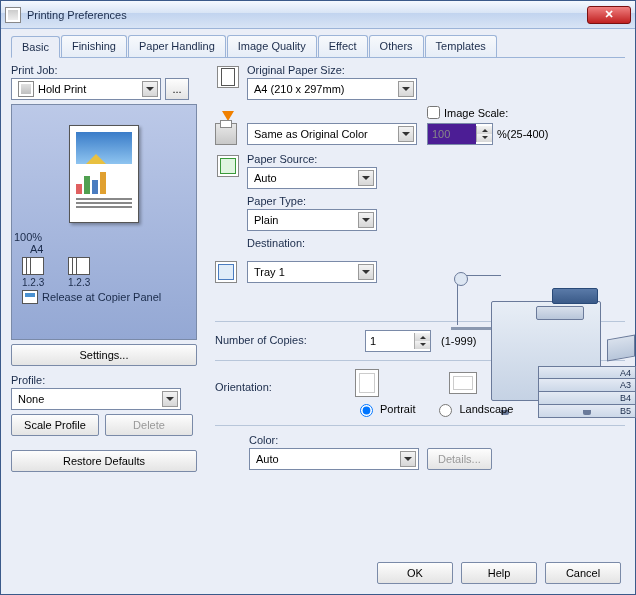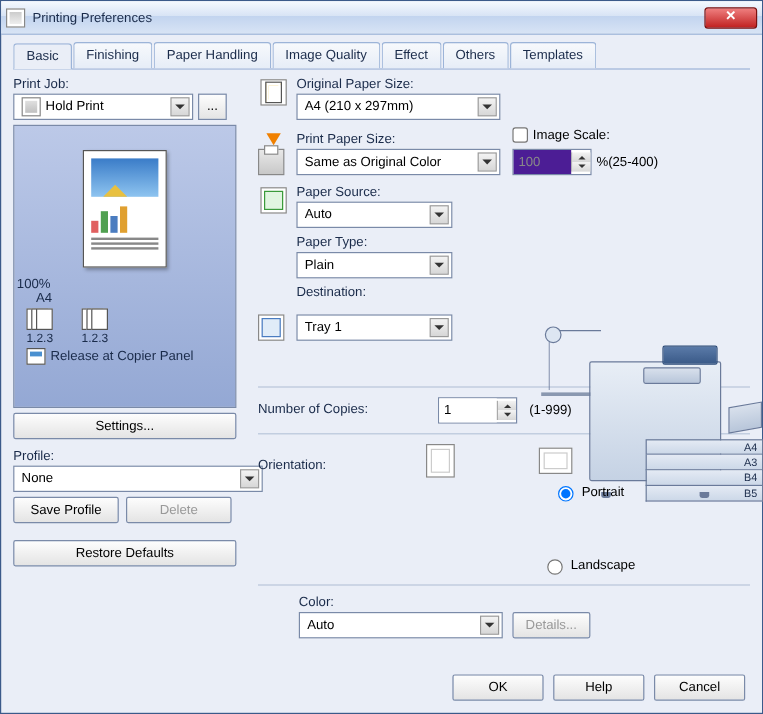--- a/index.html
+++ b/index.html
@@ -55,21 +55,21 @@
 .pv-icons .stack i:nth-child(3){left:8px;top:0;}
 .pv-icons .cap{font-size:10px;}
 .pv-rel{align-self:flex-start;margin-left:10px;display:flex;align-items:center;gap:4px;margin-top:2px;}
 .pv-rel .ric{width:16px;height:14px;border:1px solid #555;background:#fff;position:relative;}
 .pv-rel .ric::after{content:"";position:absolute;left:2px;top:2px;right:2px;height:4px;background:#4a90d0;}
 
 .btn { height:22px; border:1px solid #7a8aa8; background:linear-gradient(#fdfdfd,#e4e4e4); padding:0 10px; cursor:pointer; border-radius:2px;}
 .btn[disabled]{color:#999;cursor:default;}
 .widebtn{ width:186px; display:block; text-align:center; margin-top:4px;}
 
-.profilecombo{ width:208px;}
+.profilecombo{ width:170px;}
 .profbtns{display:flex;gap:6px;margin-top:4px;}
 .profbtns .btn{flex:0 0 auto; width:88px;}
 
 .iconcell{width:26px;display:flex;justify-content:center;padding-top:2px;}
 .rrow{display:flex;align-items:flex-start;gap:6px;margin-bottom:6px;}
 .rrow .body{flex:1;}
 .sizecombo{width:170px;}
 .printcombo{width:170px;}
 .srccombo{width:130px;}
 
@@ -117,21 +117,21 @@
 .copier .tray:first-child{border-top:1px solid #6a7a9a;}
 .copier .foot{position:absolute;left:50px;bottom:-4px;width:90px;height:5px;display:flex;justify-content:space-between;}
 .copier .foot i{width:8px;height:5px;background:#6a7a9a;border-radius:0 0 2px 2px;}
 
 hr.sep{border:none;border-top:1px solid #b8c6da;margin:8px 0;}
 
 .orient-ics{display:flex;gap:70px;align-items:center;margin-left:140px;}
 .oic{width:24px;height:28px;border:1px solid #888;background:#fff;position:relative;}
 .oic::after{content:"";position:absolute;inset:3px;border:1px solid #ccc;}
 .oic.land{width:28px;height:22px;}
-.orad{display:flex;gap:45px;margin-left:140px;margin-top:4px;align-items:center;flex-direction:column;}
+.orad{display:flex;gap:19px;margin-left:140px;margin-top:4px;align-items:center;}
 .orad label{display:flex;align-items:center;gap:4px;}
 
 .colorrow{display:flex;align-items:center;gap:8px;}
 .colorcombo{width:170px;}
 
 .footer{position:absolute;bottom:10px;right:14px;display:flex;gap:8px;margin-left:45px;}
 .footer .btn{width:76px;}
 </style>
 </head>
 <body>
@@ -210,21 +210,21 @@
         </div>
 
         <button class="btn widebtn">Settings...</button>
 
         <div class="lbl" style="margin-top:8px">Profile:</div>
         <div class="combo profilecombo">
           <span class="ctext">None</span>
           <span class="carrow"></span>
         </div>
         <div class="profbtns">
-          <button class="btn">Save Profile</button>
+          <button class="btn">Scale Profile</button>
           <button class="btn" disabled="">Delete</button>
         </div>
         <button class="btn widebtn" style="margin-top:14px">Restore Defaults</button>
       </div>
 
       <div class="rightcol">
 
         <div class="rrow">
           <div class="iconcell">
               <div class="ic pagesize"></div>
@@ -237,21 +237,20 @@
             </div>
           </div>
         </div>
 
         <div class="rrow">
           <div class="iconcell">
               <div class="ic arrow"></div>
             </div>
           <div class="body" style="display:flex;align-items:flex-end;gap:0;">
             <div>
-              <div class="lbl">Print Paper Size:</div>
               <div style="display:flex;align-items:center;">
                 <div class="ic printer" style="margin-left:-32px;margin-right:10px"></div>
                 <div class="combo printcombo">
                   <span class="ctext">Same as Original Color</span>
                   <span class="carrow"></span>
                 </div>
               </div>
             </div>
             <div class="scalewrap">
               <label class="chk">

